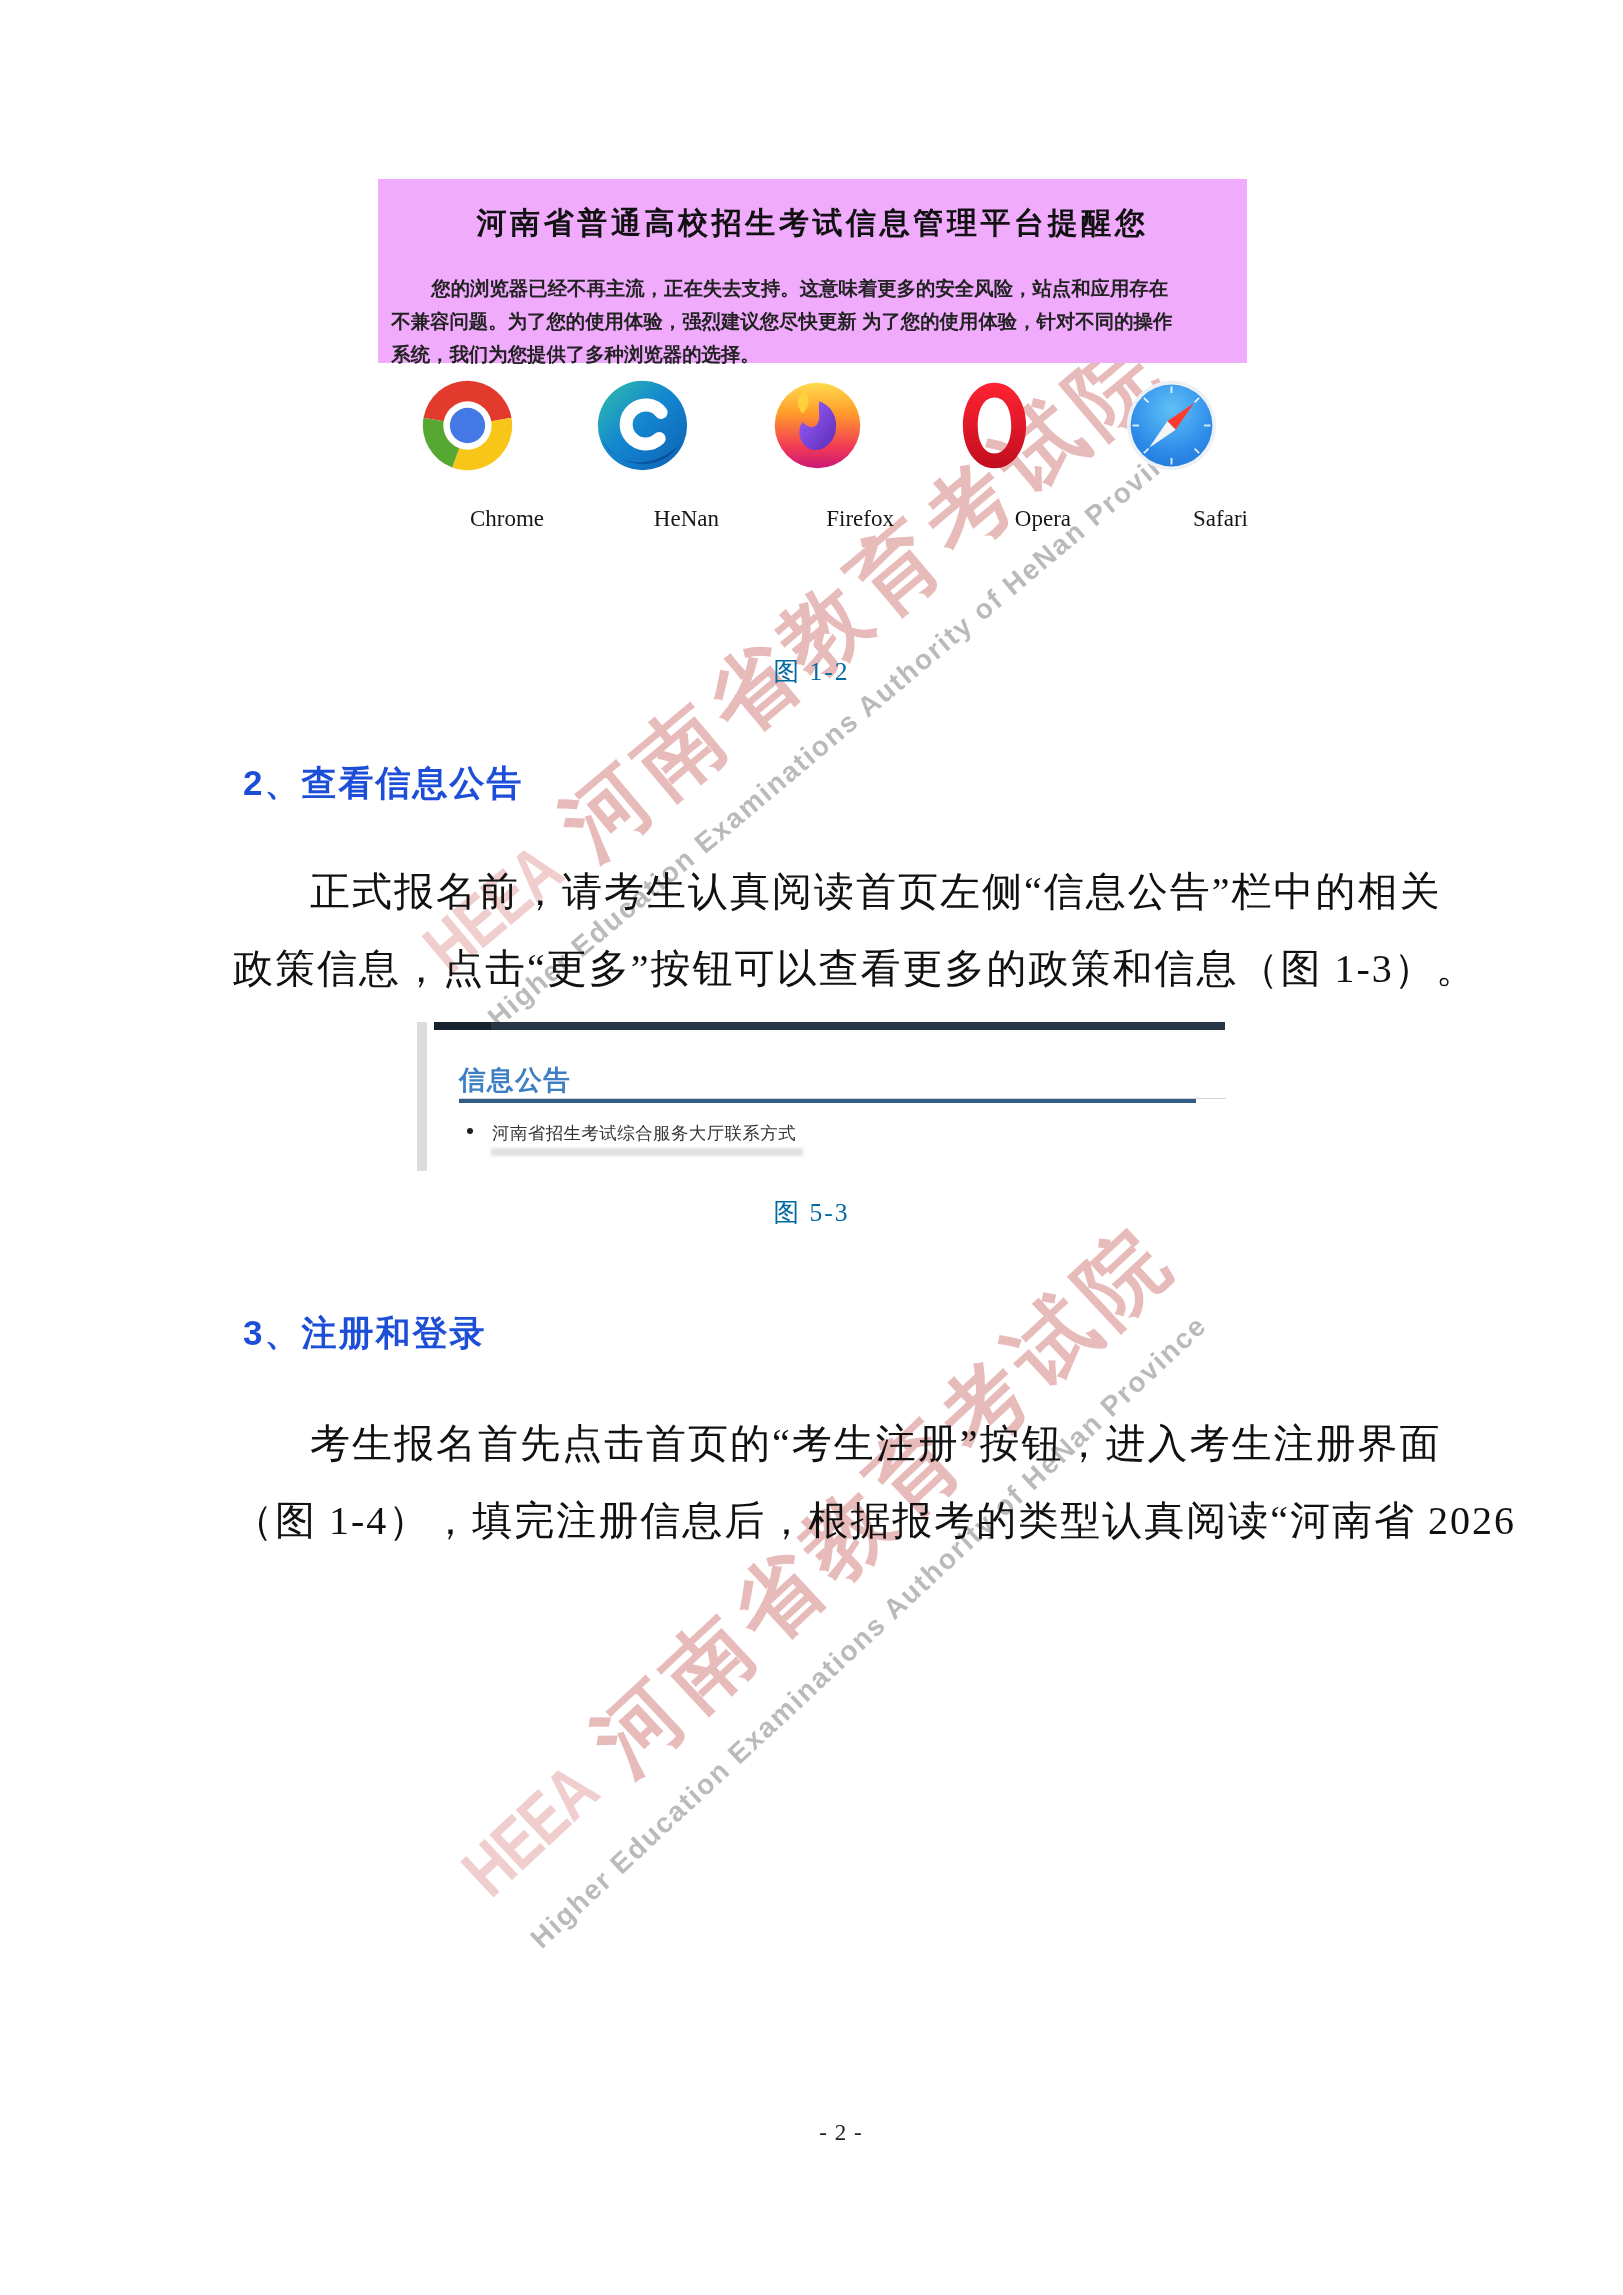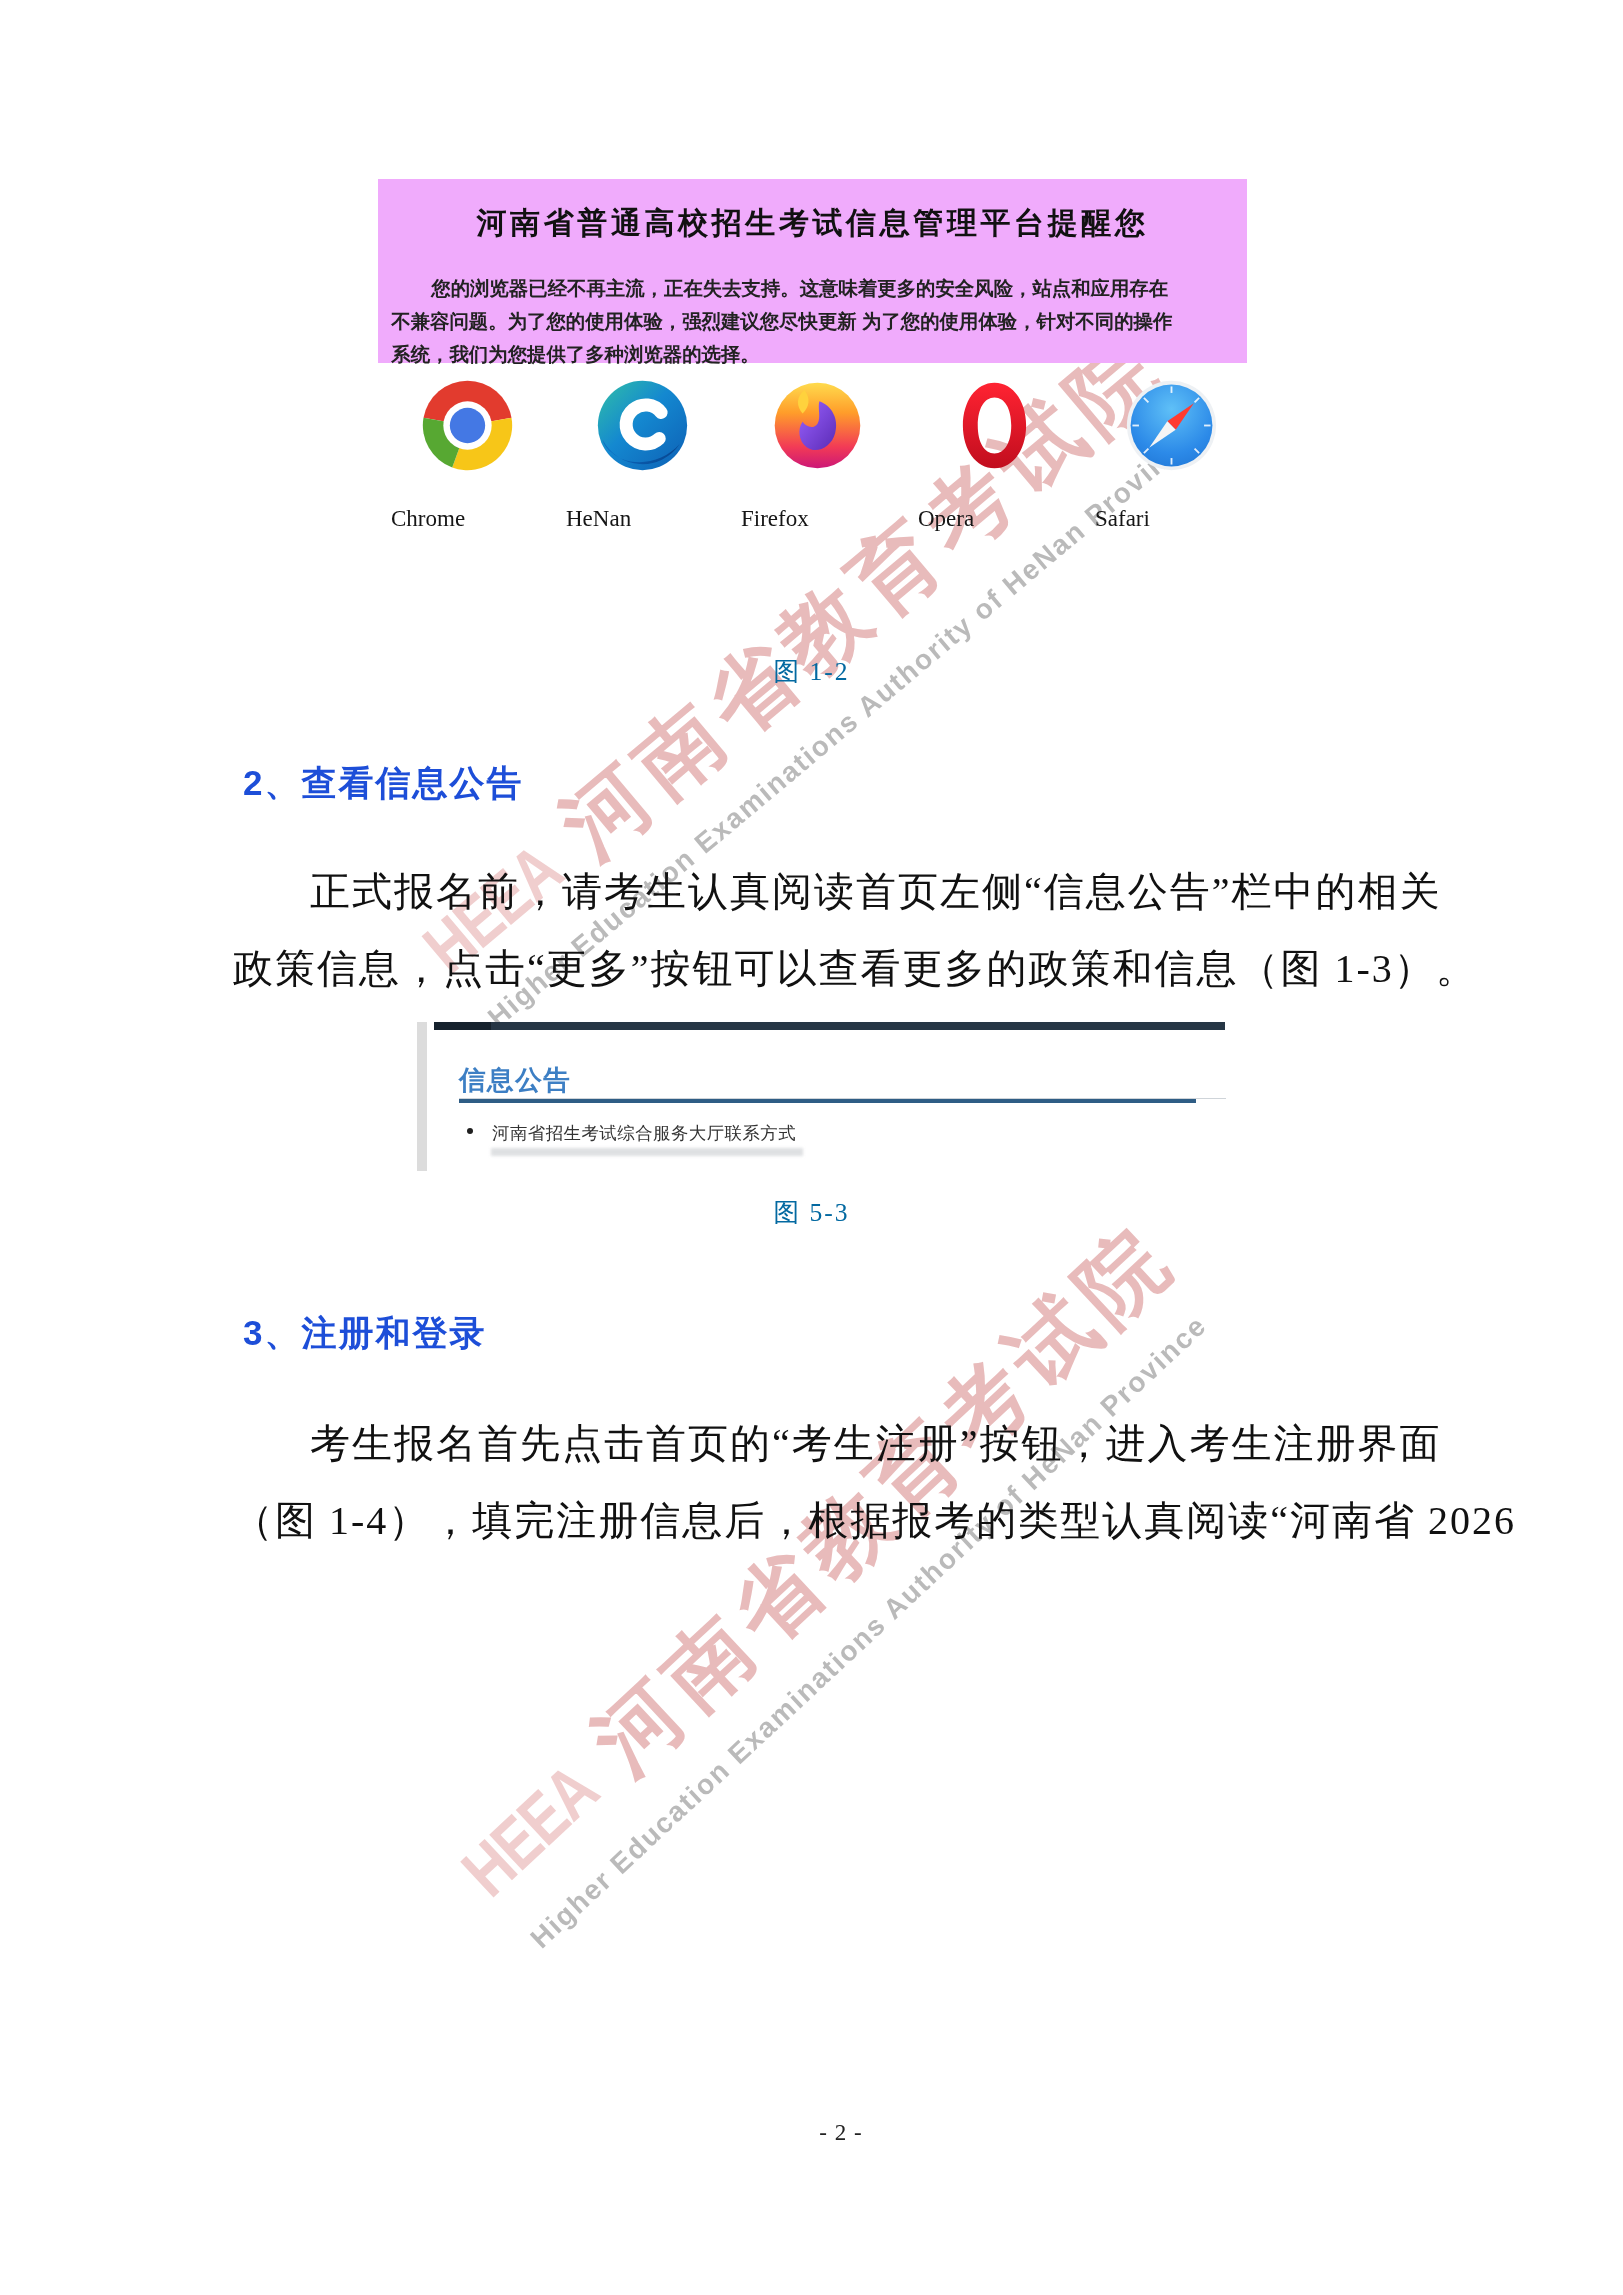--- a/index.html
+++ b/index.html
@@ -48,21 +48,21 @@
   .notice-body {
     margin-top:28px; padding:0 12.3px 0 13.3px;
     font-size:19.4px; line-height:33px; font-weight:600;
     color:#222; text-align:justify;
   }
   .notice-line.first { text-indent:40px;margin-top:16px; }
 
   
   .browser-icon { width:93px; height:93px; top:379px; z-index:10; }
   .browser-label {
-    top:506px; width:153px; text-align:left; z-index:10;
+    top:506px; width:153px; text-align:right; z-index:10;
     font-size:23px; color:#161616;
   }
 
   
   .fig-caption {
     left:0; width:1623px; text-align:center; z-index:10;
     font-size:25.6px; color:#0369a1; letter-spacing:2px;
   }
   .section-heading {
     left:243px; z-index:10;

